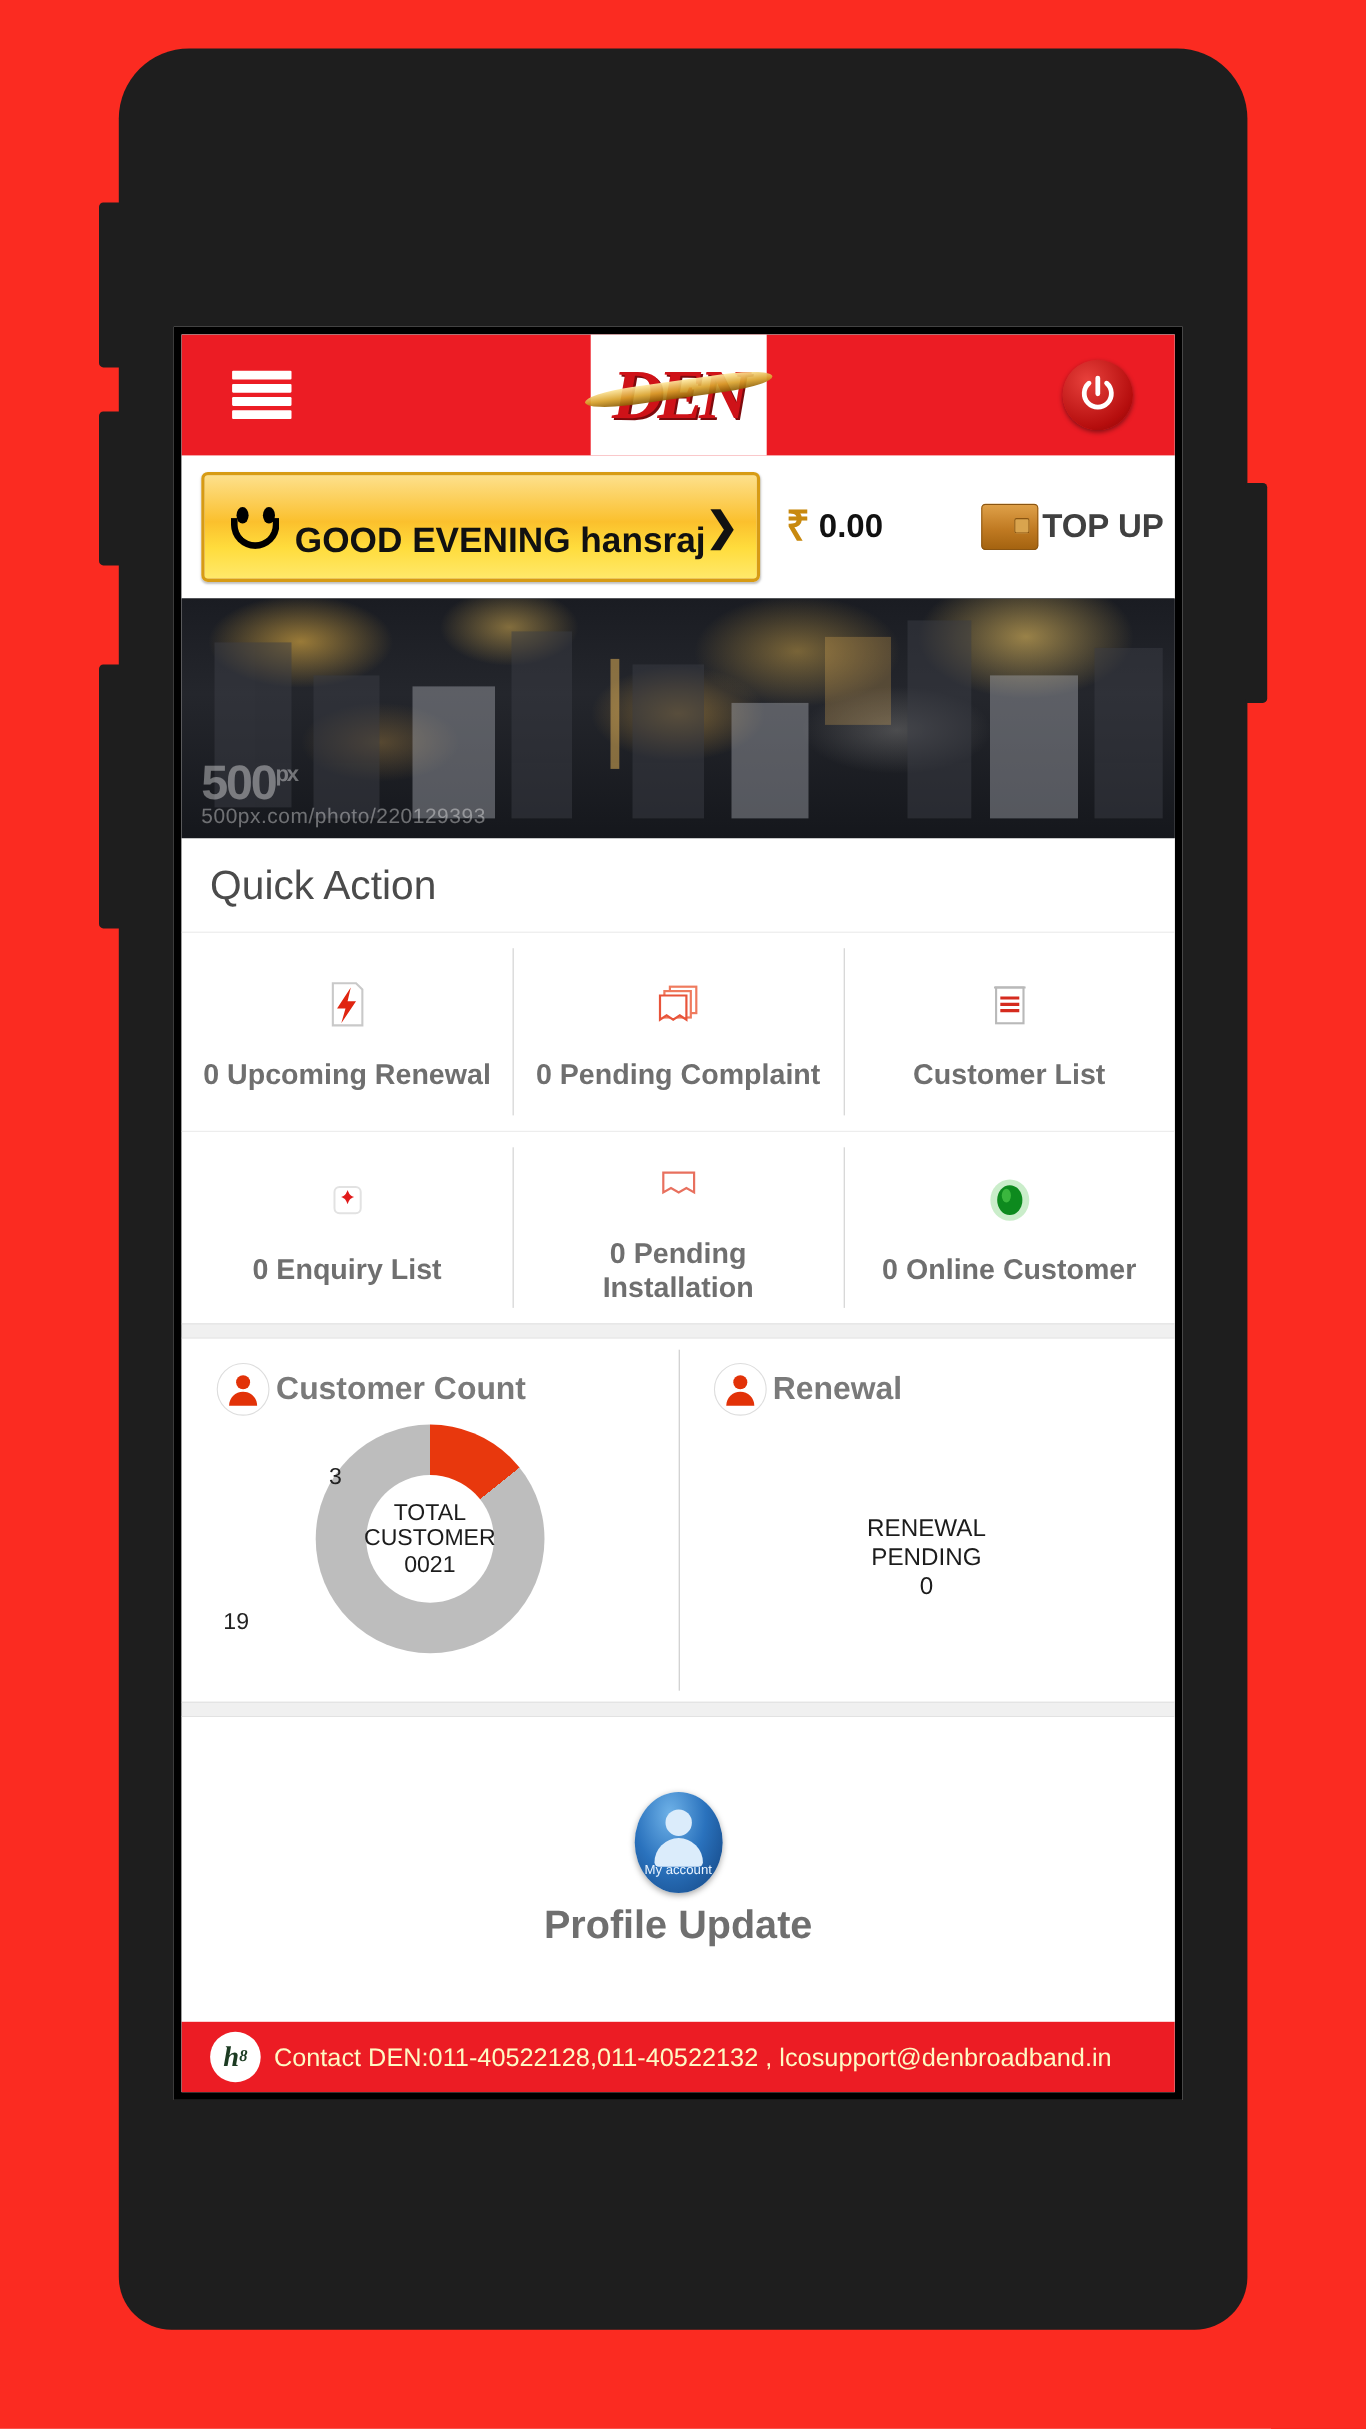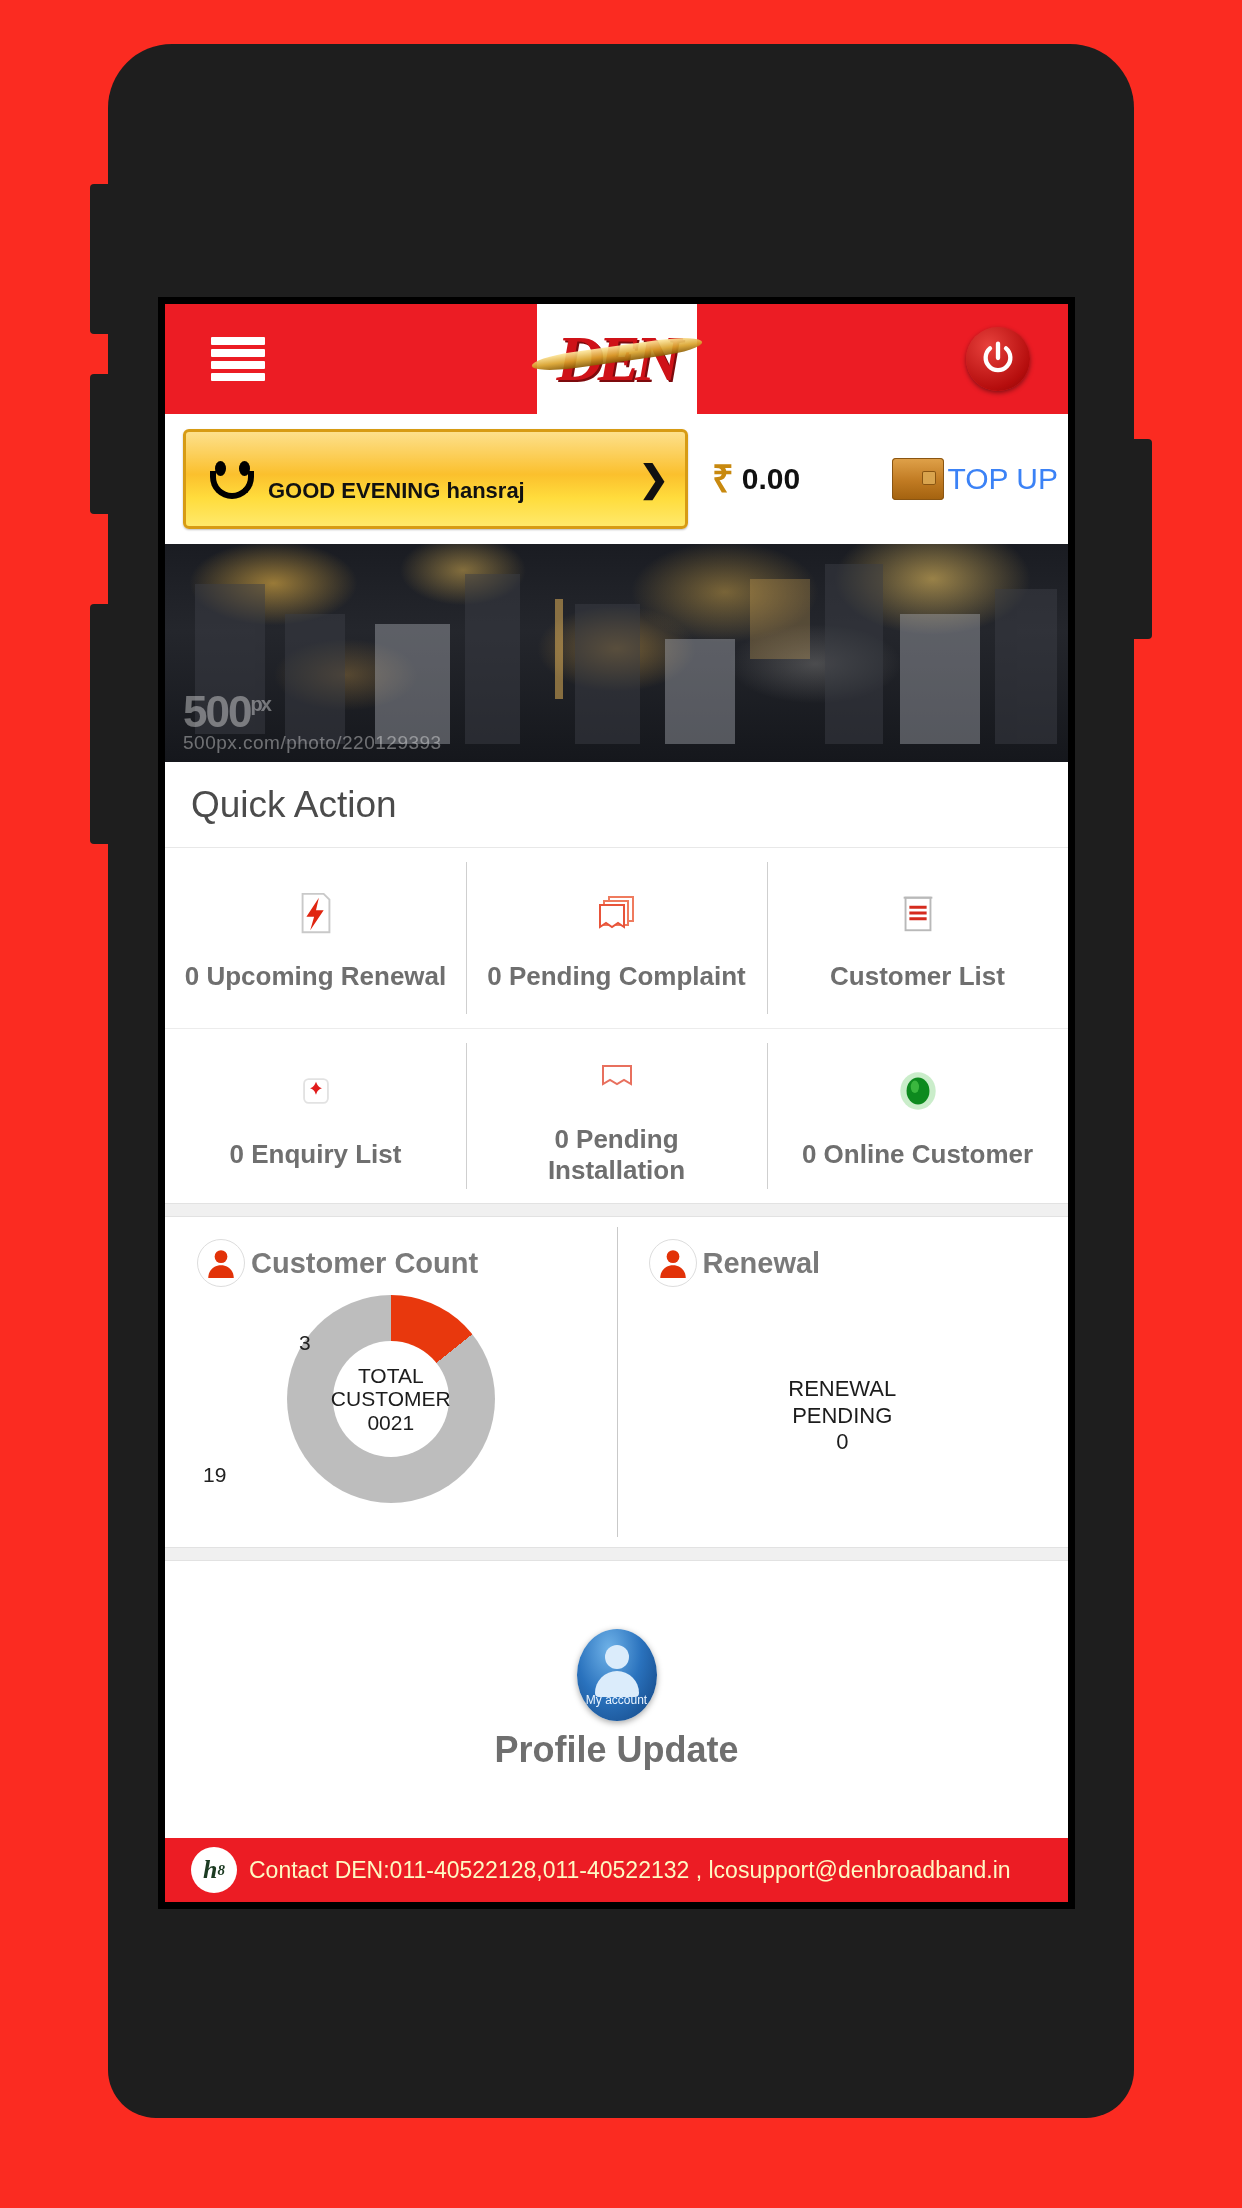--- a/index.html
+++ b/index.html
@@ -103,21 +103,21 @@
     position:relative; margin-right:4px;
   }
   .smiley .eye{ position:absolute; width:11px; height:15px; background:#000; border-radius:50%; top:14px;}
   .smiley .eye.l{ left:15px;} .smiley .eye.r{ left:39px;}
   .smiley .mouth{
     position:absolute; left:10px; top:24px; width:44px; height:28px;
     border:6px solid #000; border-top:none;
     border-radius:0 0 24px 24px;
   }
   #greeting-text{
-    flex:1; font-size:22px; font-weight:bold; color:#111;
+    flex:1; font-size:32px; font-weight:bold; color:#111;
     white-space:nowrap;
     margin-top:24px;
   }
   #greeting-chevron{ font-size:36px; font-weight:bold; color:#111; line-height:1; }
 
   #balance-group{
     display:flex; align-items:center; gap:8px; margin-left:14px;
   }
   .rupee{
     font-family:"Liberation Serif", serif;
@@ -134,21 +134,21 @@
     width:52px; height:42px; flex:0 0 52px;
     background:linear-gradient(180deg,#e0a24a,#c07a22 55%,#a3620f);
     border-radius:4px; position:relative;
     box-shadow:inset 0 0 0 1px #8a5512;
   }
   .wallet:after{
     content:""; position:absolute; right:8px; top:13px;
     width:14px; height:14px; background:#d9a44e; border-radius:2px;
     box-shadow:inset 0 0 0 1px #8a5512;
   }
-  #topup-label{ font-size:30px; font-weight:normal; color:#3b82f6; }
+  #topup-label{ font-size:30px; font-weight:bold; color:#404040; }
 
   
   #banner{
     flex:0 0 218px;
     position:relative;
     background:#0d0f14;
     overflow:hidden;
   }
   #banner .city{
     position:absolute; inset:0;

